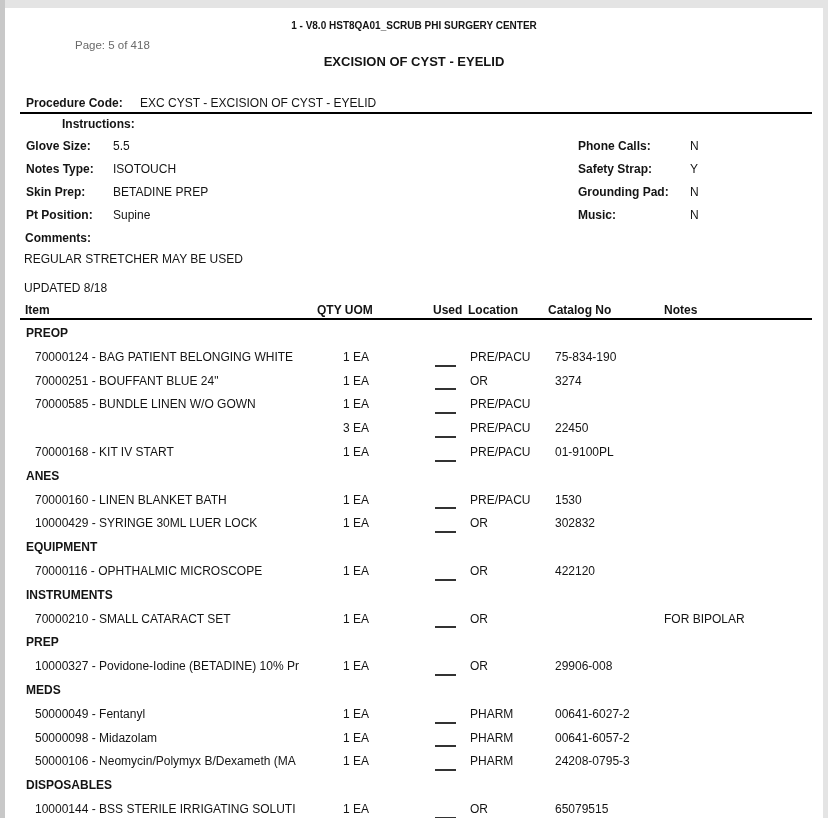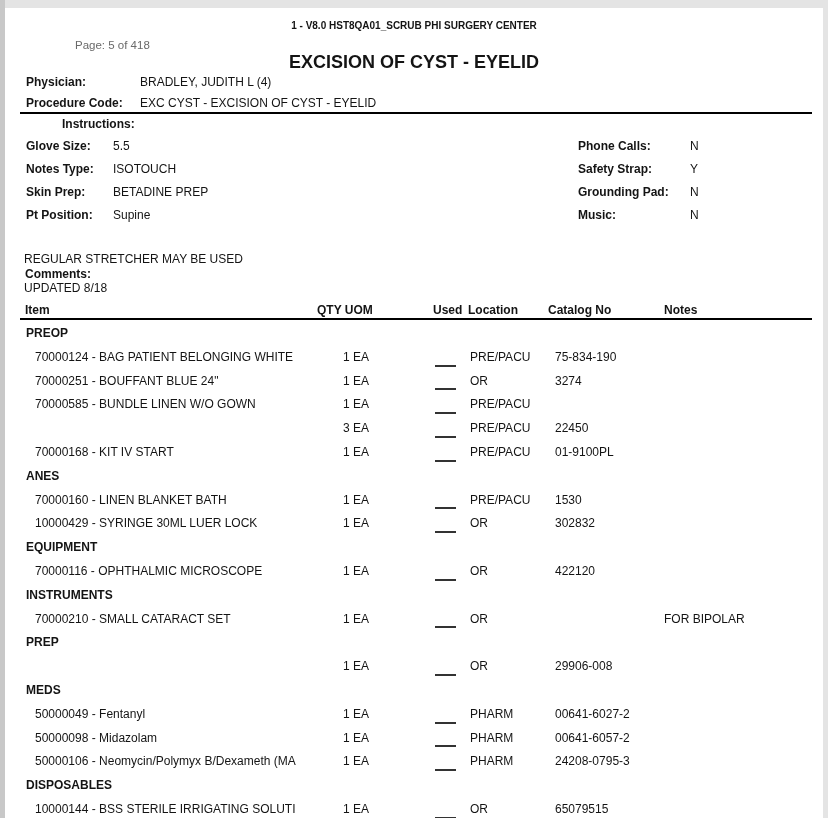--- a/index.html
+++ b/index.html
@@ -13,40 +13,40 @@
   .page {
     position:absolute; left:5px; top:8px; width:818px; height:810px;
     background:#ffffff; color:#141414; font-size:12px; overflow:hidden;
   }
   .abs { position:absolute; white-space:nowrap; line-height:16px; }
   .b { font-weight:bold; }
   .center { left:0; width:100%; text-align:center; }
 
   .doc-title   { top:10px; font-size:10px; }
   .page-num    { top:29px; left:70px; font-size:11.5px; color:#6a6a6a; }
-  .proc-title  { top:46px; font-size:18px; }
+  .proc-title  { top:46px; font-size:13px; }
 
   .kv-row { position:absolute; left:0; right:0; height:17px; }
   .kv-physician { top:66px; }
   .kv-code      { top:87px; }
   .kv-label { left:21px; }
   .kv-value { left:135px; }
 
   .rule { position:absolute; left:15px; width:792px; height:2px; background:#000; }
   .rule-top    { top:104px; }
   .rule-thead  { top:310px; }
 
   .instructions-heading { top:108px; left:21px;padding-left:36px; }
   .irow { position:absolute; left:0; right:0; height:17px; }
   .i-label  { left:21px; }
   .i-value  { left:108px; }
   .i-rlabel { left:573px; }
   .i-rvalue { left:685px; }
 
-  .comments-heading { top:222px; left:20px;margin-top:36px; }
+  .comments-heading { top:222px; left:20px; }
   .comment-text     { top:243px; left:19px; }
   .updated-note     { top:272px; left:19px; }
 
   .thead { position:absolute; top:294px; left:0; right:0; height:17px; }
   .h-item  { left:20px; }
   .h-qty   { left:312px;text-align:center; }
   .h-used  { left:428px; }
   .h-loc   { left:463px; }
   .h-cat   { left:543px; }
   .h-notes { left:659px; }
@@ -69,24 +69,20 @@
 <body>
 
 <div class="left-strip"></div>
 
 <div class="page">
 
   <div class="abs center b doc-title">1 - V8.0 HST8QA01_SCRUB PHI SURGERY CENTER</div>
   <div class="abs page-num">Page: 5 of 418</div>
   <div class="abs center b proc-title">EXCISION OF CYST - EYELID</div>
 
-  <div class="kv-row kv-physician">
-    <span class="abs b kv-label">Physician:</span>
-    <span class="abs kv-value">BRADLEY, JUDITH L (4)</span>
-  </div>
   <div class="kv-row kv-code">
     <span class="abs b kv-label">Procedure Code:</span>
     <span class="abs kv-value">EXC CYST - EXCISION OF CYST - EYELID</span>
   </div>
 
   <div class="rule rule-top"></div>
 
   <div class="abs b instructions-heading">Instructions:</div>
   <div id="instr-rows">
       <div class="irow" style="top: 130px;">
@@ -200,20 +196,21 @@
         <span class="abs c-item">70000210 - SMALL CATARACT SET</span>
         <span class="abs c-qty">1 EA</span>
         <span class="used-blank"></span>
         <span class="abs c-loc">OR</span>
         <span class="abs c-notes">FOR BIPOLAR</span>
       </div>
       <div class="tline">
         <span class="abs c-sec">PREP</span>
       </div>
       <div class="tline">
+        <span class="abs c-item">10000327 - Povidone-Iodine (BETADINE) 10% Pr</span>
         <span class="abs c-qty">1 EA</span>
         <span class="used-blank"></span>
         <span class="abs c-loc">OR</span>
         <span class="abs c-cat">29906-008</span>
       </div>
       <div class="tline">
         <span class="abs c-sec">MEDS</span>
       </div>
       <div class="tline">
         <span class="abs c-item">50000049 - Fentanyl</span>

